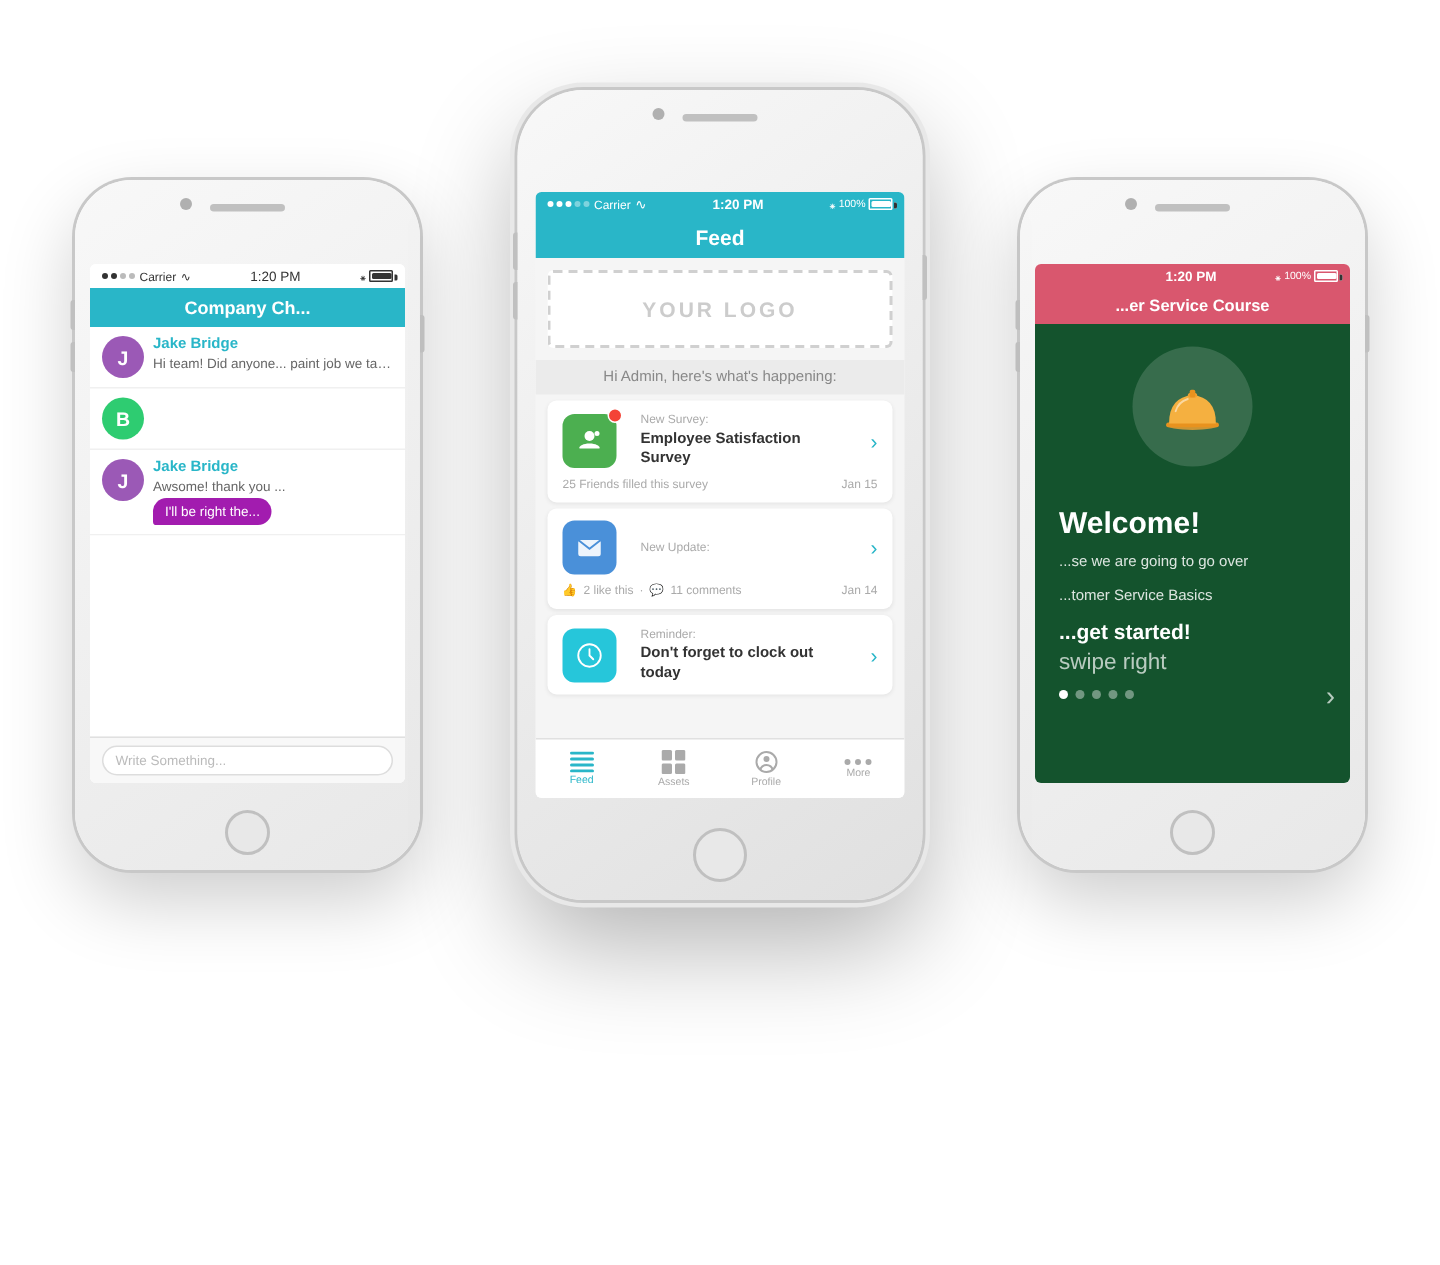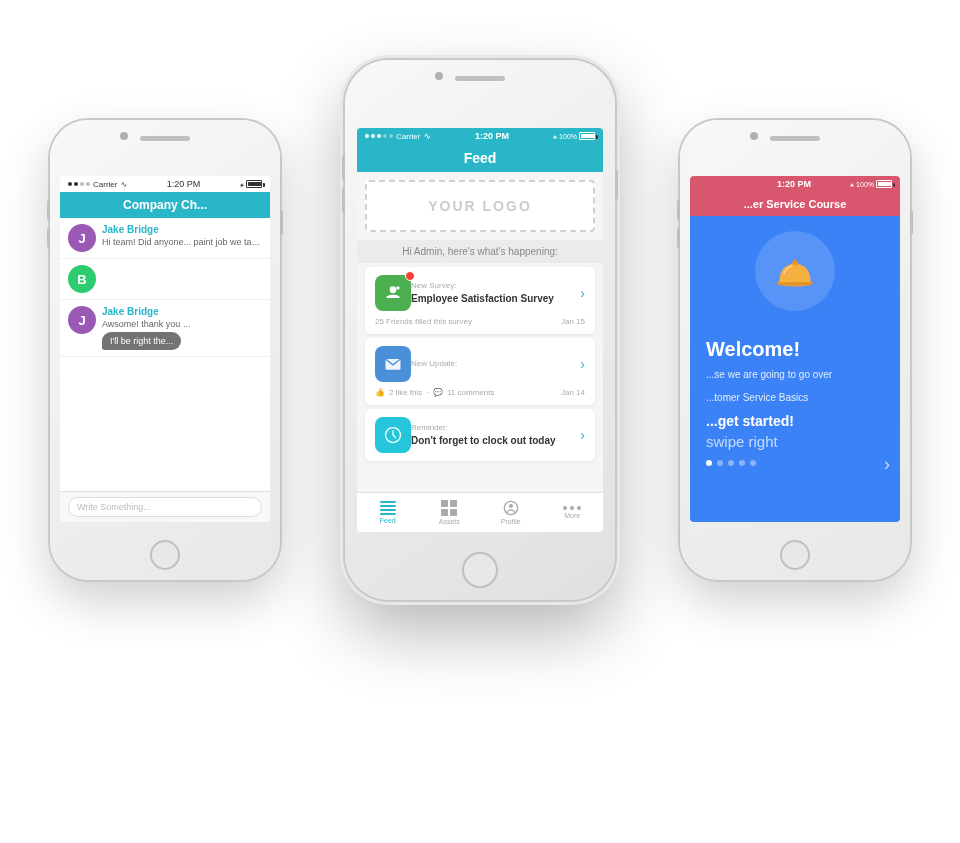--- a/index.html
+++ b/index.html
@@ -290,21 +290,21 @@
       bottom: 8px;
       left: 10px;
       width: 4px;
       height: 25px;
       background: #8b6914;
       border-radius: 2px;
       transform: rotate(-20deg);
     }
 
     .chat-bubble {
-      background: #737373;
+      background: #a21caf;
       color: #fff;
       font-size: 9px;
       padding: 4px 8px;
       border-radius: 12px 12px 12px 3px;
       display: inline-block;
       margin-top: 3px;
     }
 
     .chat-input-bar {
       position: absolute;
@@ -359,21 +359,21 @@
       background: #fff;
       margin: 4px 8px;
       border-radius: 6px;
       padding: 8px 10px;
       box-shadow: 0 1px 3px rgba(0,0,0,0.07);
     }
 
     .feed-card-header {
       display: flex;
       align-items: center;
-      gap: 0;
+      gap: 16px;
     }
 
     .feed-icon {
       width: 36px;
       height: 36px;
       border-radius: 8px;
       display: flex;
       align-items: center;
       justify-content: center;
       flex-shrink: 0;
@@ -459,21 +459,21 @@
     }
 
     .nav-label {
       font-size: 7px;
       color: #29b6c8;
     }
 
     .nav-label-inactive { color: #aaa; }
 
     
-    .course-screen { background: #3b82f6; overflow: hidden; }
+    .course-screen { background: #14532d; overflow: hidden; }
 
     .course-content {
       padding: 12px 16px;
       color: #fff;
     }
 
     .course-bell-container {
       display: flex;
       justify-content: center;
       margin: 15px 0;

